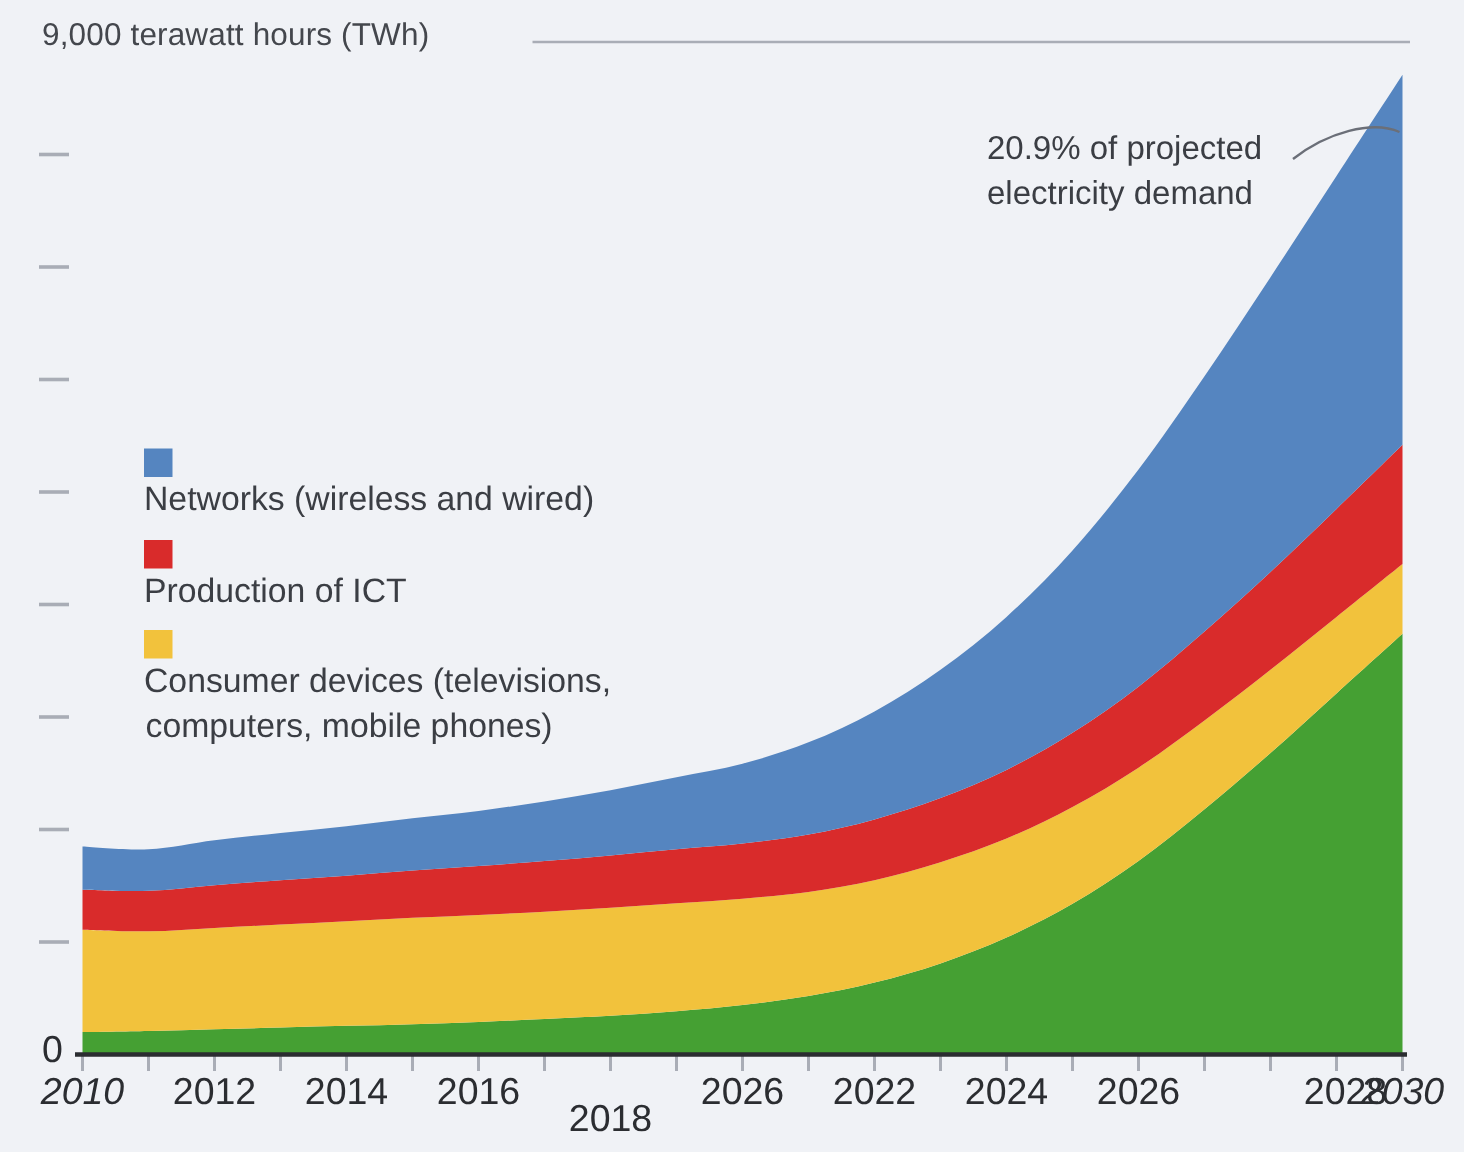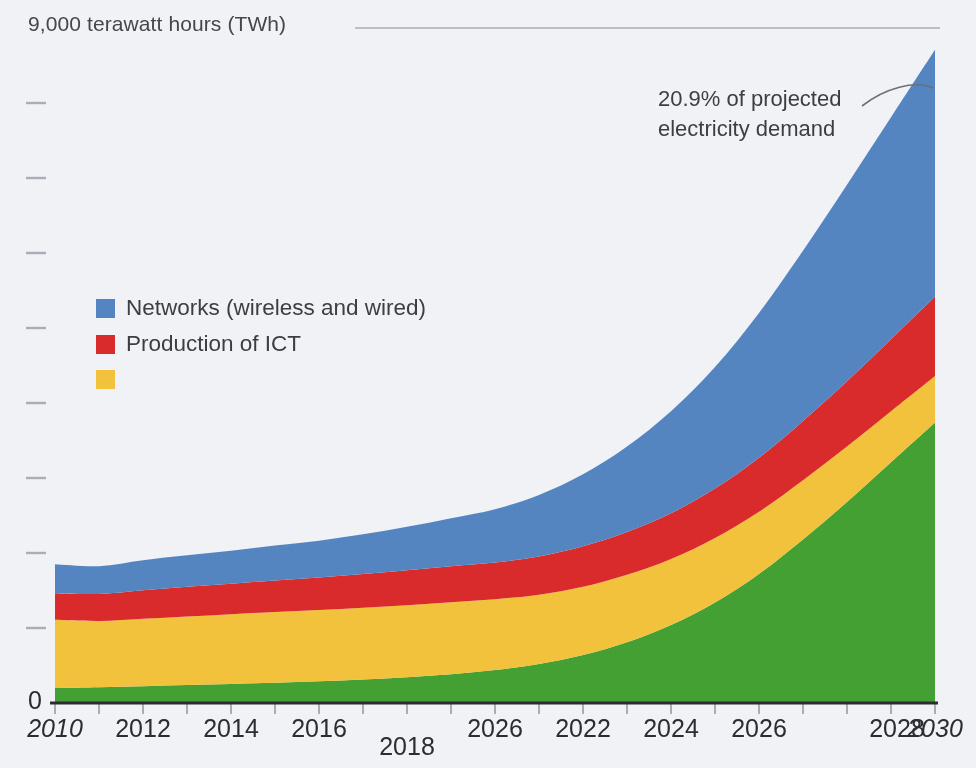--- a/index.html
+++ b/index.html
@@ -50,20 +50,21 @@
 
   .legend {
     position: absolute;
     left: 96px; top: 293px;
     width: 470px;
   }
   .legend-row {
     display: flex;
     align-items: flex-start;
     margin-bottom: 5.5px;
+    flex-direction: column;
   }
   .swatch {
     width: 19px; height: 19px;
     margin-top: 6px;
     margin-right: 11px;
     flex: 0 0 auto;
   }
   .legend-text {
     font-size: 22.5px;
     line-height: 30px;
@@ -151,20 +152,21 @@
       <div class="legend-row">
         <span class="swatch" style="background: rgb(85, 133, 192);"></span>
         <span class="legend-text">Networks (wireless and wired)</span>
       </div>
       <div class="legend-row">
         <span class="swatch" style="background: rgb(217, 43, 43);"></span>
         <span class="legend-text">Production of ICT</span>
       </div>
       <div class="legend-row">
         <span class="swatch" style="background: rgb(242, 194, 60);"></span>
+        <span class="legend-text">Consumer devices (televisions,<span class="cont">computers, mobile phones)</span></span>
       </div>
     </div>
 
   <div class="callout">20.9% of projected
 electricity demand</div>
 
   <div class="ylabel-zero">0</div>
 
   <div id="xlabels">
       <div class="xtick-label" style="left: 55px; font-style: italic;">2010</div>

